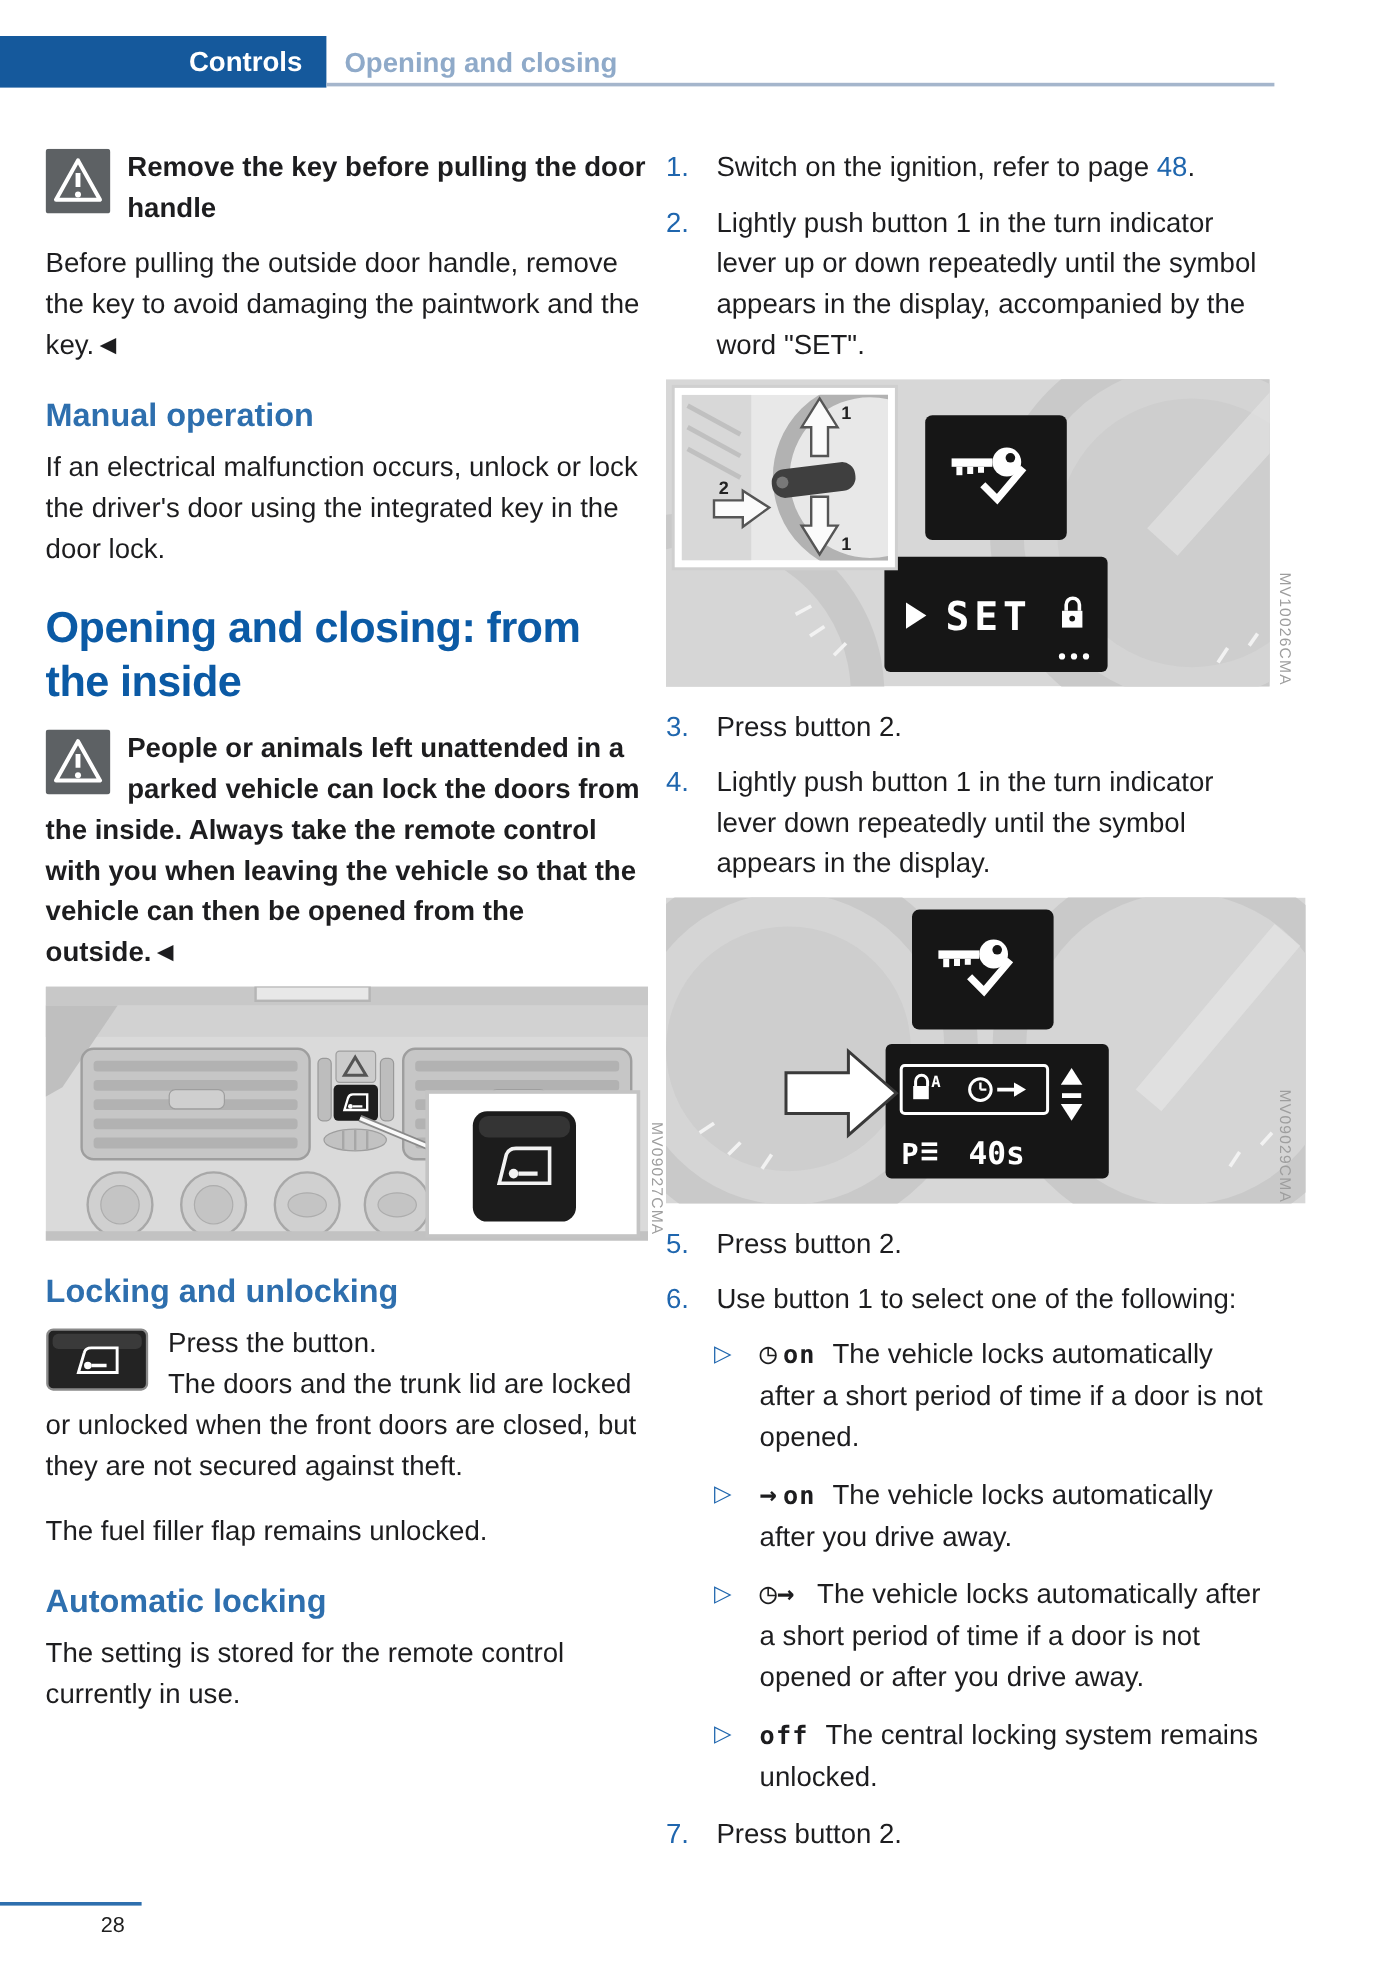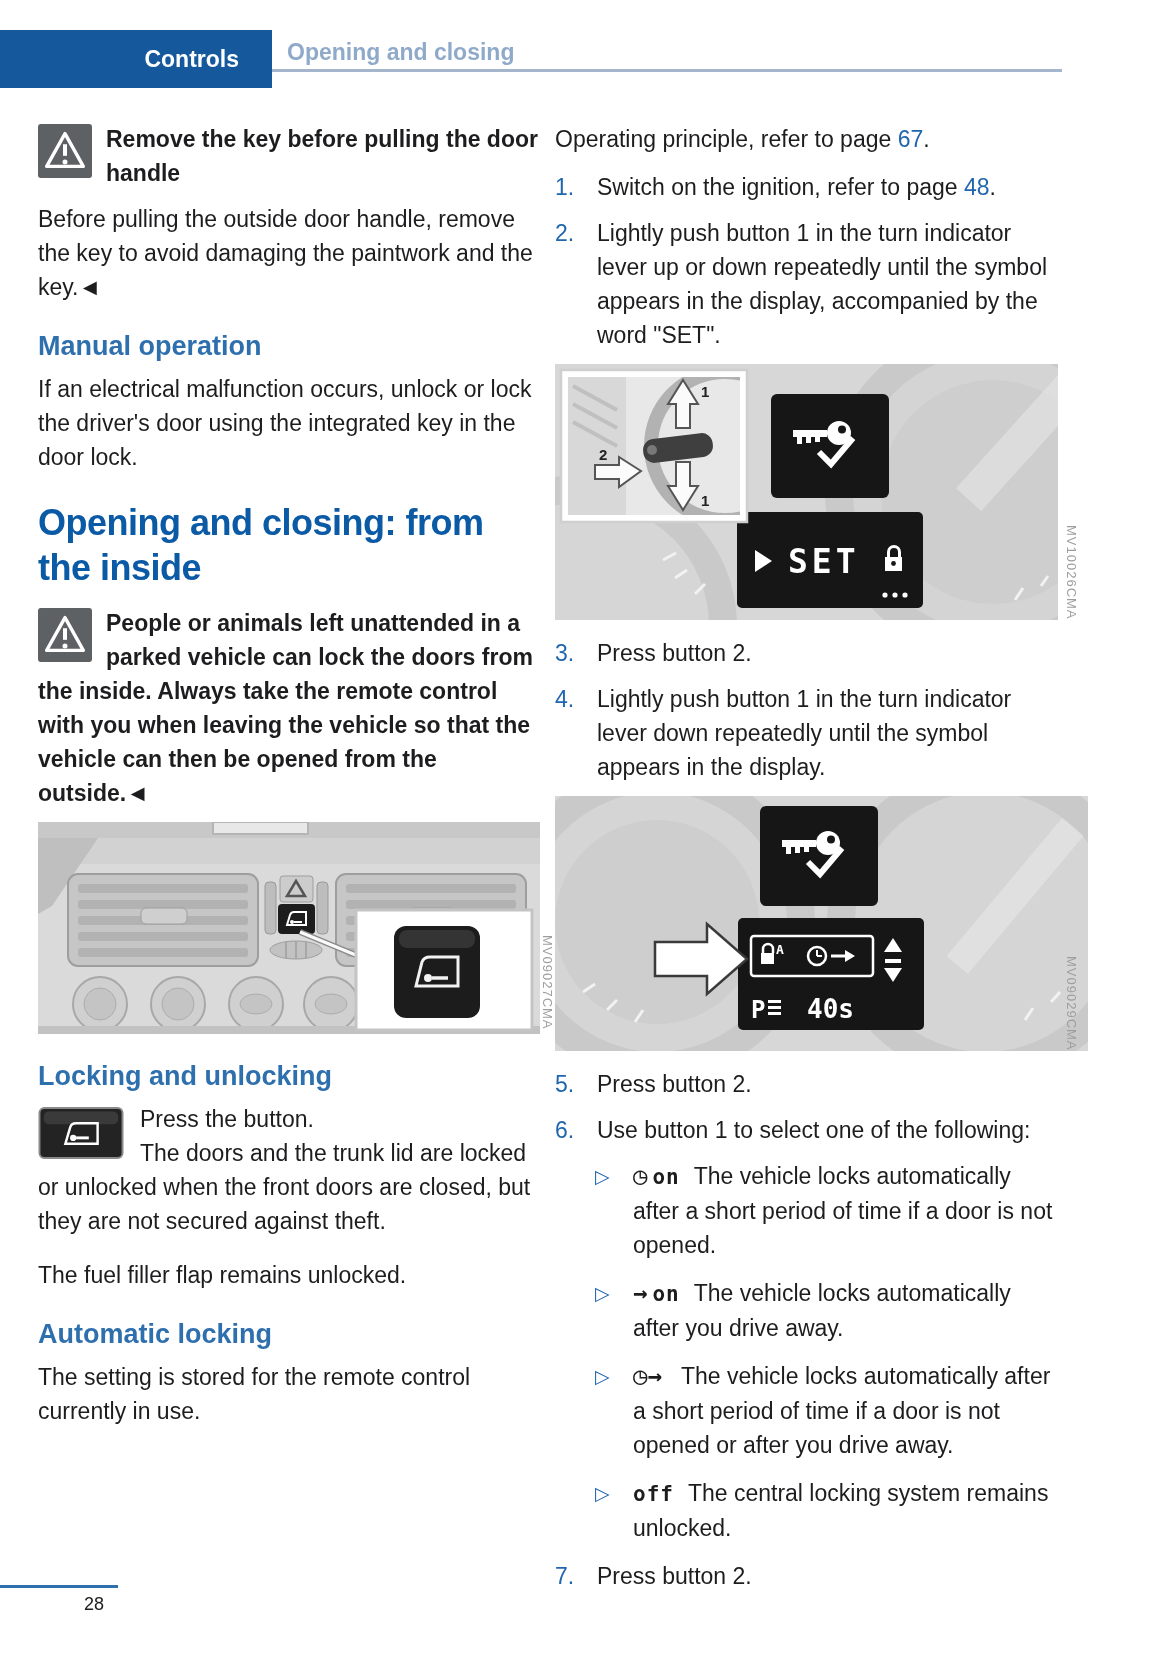--- a/index.html
+++ b/index.html
@@ -2,23 +2,23 @@
 <html style="--header_bar: #15599c; --chapter: #8faac9; --rule: #a5b6cc; --heading: #2e6fae; --title: #0b5aa5; --accent: #1f66ae; --caption: #9e9e9e; --footer_rule: #2e6fae;"><head>
 <meta charset="utf-8">
 <style>
   html,body{margin:0;padding:0;background:#ffffff;}
   .page{
     position:relative;width:1165px;height:1653px;background:#fff;
     font-family:"Liberation Sans",sans-serif;color:#1d1d1f;overflow:hidden;
   }
   
   .header-bar{
-    position:absolute;top:30px;left:0;width:272px;height:58px;
+    position:absolute;top:30px;left:0;width:272px;height:43px;
     background:var(--header_bar,#15599c);color:#fff;display:flex;align-items:center;
-    justify-content:flex-end;padding-right:33px;box-sizing:border-box;
+    justify-content:flex-end;padding-right:20px;box-sizing:border-box;
     font-size:23px;font-weight:bold;
   }
   .header-chapter{
     position:absolute;top:39px;left:287px;font-size:23px;font-weight:bold;
     color:var(--chapter,#8faac9);
   }
   .header-rule{
     position:absolute;top:69px;left:272px;width:790px;height:3px;
     background:var(--rule,#a5b6cc);
   }
@@ -195,23 +195,20 @@
     </section>
 
     <p class="body spaced">The fuel filler flap remains unlocked.</p>
 
     <h3 class="section-heading">Automatic locking</h3>
     <p class="body">The setting is stored for the remote control currently in use.</p>
   </div>
 
   <div class="col-right">
 
-    <p class="body intro">
-      <span>Operating principle, refer to page </span><span class="pageref">67</span><span>.</span>
-    </p>
 
     <div class="step">
       <span class="step-num">1.</span>
       <span class="step-text"><span>Switch on the ignition, refer to page </span><span class="pageref">48</span><span>.</span></span>
     </div>
     <div class="step">
       <span class="step-num">2.</span>
       <span class="step-text">Lightly push button 1 in the turn indicator lever up or down repeatedly until the symbol appears in the display, accompanied by the word "SET".</span>
     </div>
 

